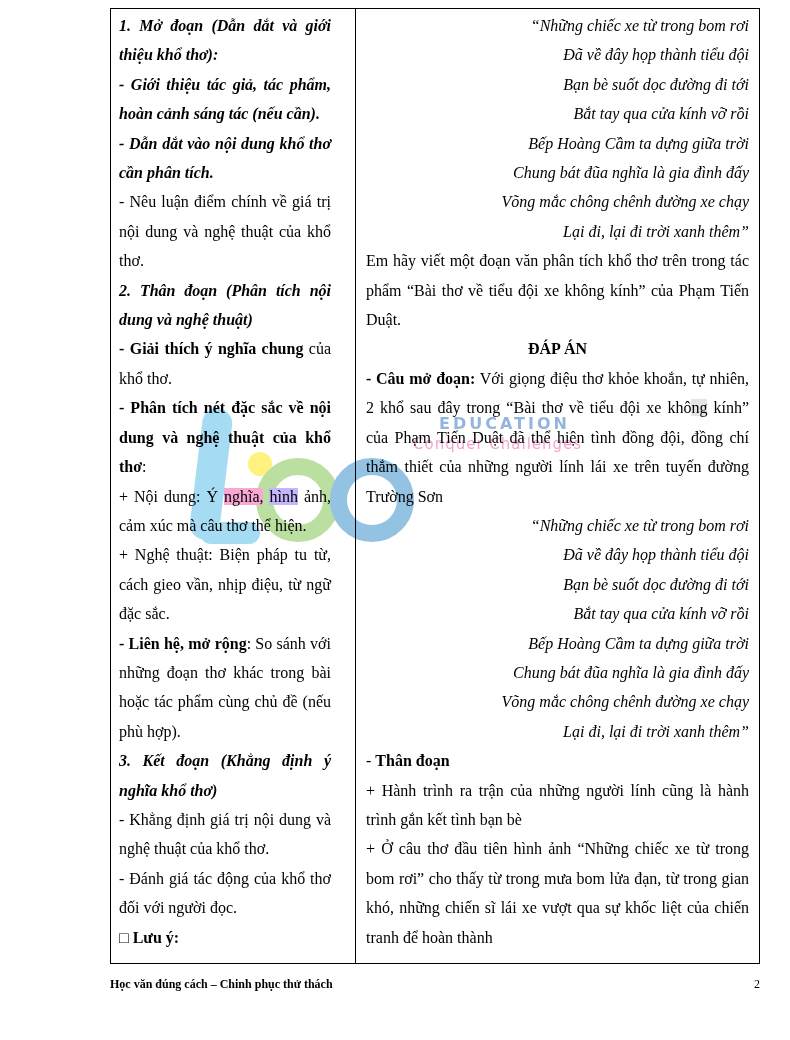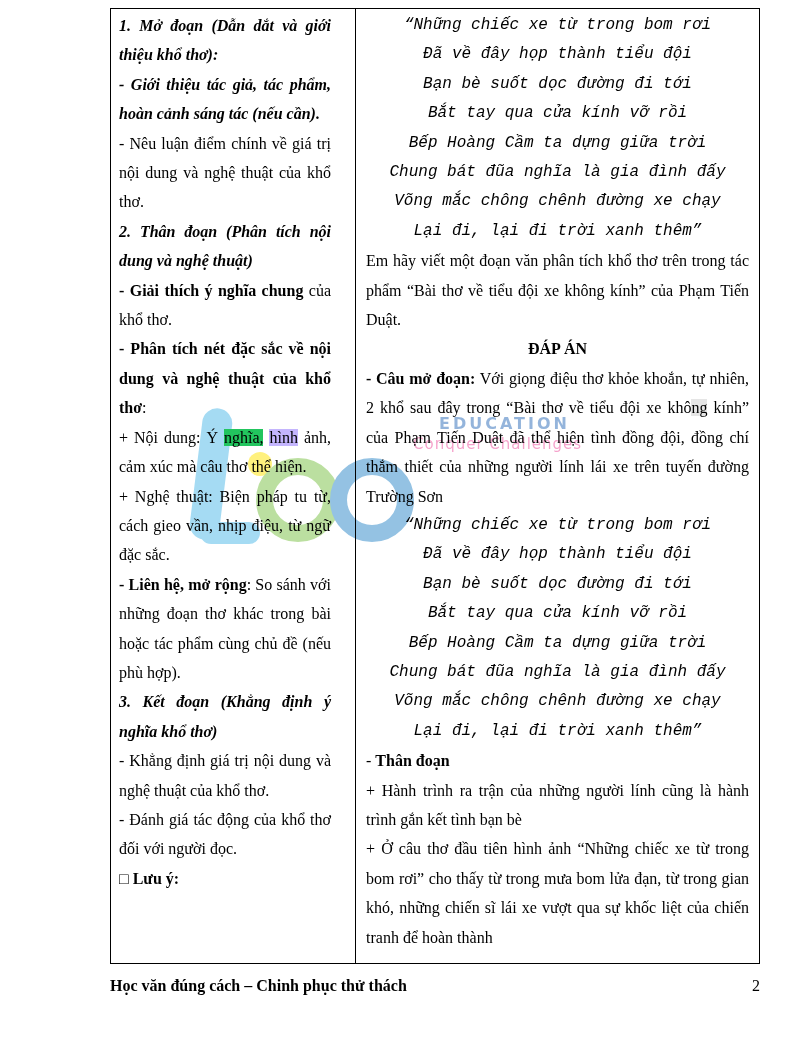--- a/index.html
+++ b/index.html
@@ -31,29 +31,29 @@
   .wm-tag2{ margin-top:2px; font-size:15px; letter-spacing:1px; color:#ec4899; }
   
   .doc-table{
     position:absolute; left:110px; top:8px; width:650px; height:956px;
     border:1px solid #000; display:flex; z-index:1; background:transparent;
   }
   .col{ padding:2px 24px 0 8px; overflow:hidden; }
   .col-left{ width:245px; border-right:1px solid #000; }
   .col-right{ flex:1; padding-left:10px; padding-right:10px; }
   .para{ font-size:16px; line-height:29.4px; text-align:justify; }
-  .para.align-left{ text-align:center;font-family:Liberation Mono, monospace; }
+  .para.align-left{ text-align:right; }
   .para.align-center{ text-align:center; }
   .b{ font-weight:bold; }
   .i{ font-style:italic; }
   
   .footer{
     position:absolute; left:110px; top:977px; width:650px;
     display:flex; justify-content:space-between; align-items:baseline;
-    font-size:16px; z-index:1;
+    font-size:12px; z-index:1;
   }
   .footer-left{ font-weight:bold; }
 </style>
 </head>
 <body>
 
 <div class="watermark">
   <div class="wm-logo">
     <span class="wm-lbar"></span>
     <span class="wm-foot"></span>
@@ -64,25 +64,26 @@
   <div class="wm-text">
     <div class="wm-brand">EDUCATION</div>
     <div class="wm-tag2">Conquer Challenges</div>
   </div>
 </div>
 
 <div class="doc-table">
   <div class="col col-left" id="col-left">
       <div class="para"><span class="b i">1. Mở đoạn (Dẫn dắt và giới thiệu khổ thơ):</span></div>
       <div class="para"><span class="b i">- Giới thiệu tác giả, tác phẩm, hoàn cảnh sáng tác (nếu cần).</span></div>
+      <div class="para"><span class="b i">- Dẫn dắt vào nội dung khổ thơ cần phân tích.</span></div>
       <div class="para"><span>- Nêu luận điểm chính về giá trị nội dung và nghệ thuật của khổ thơ.</span></div>
       <div class="para"><span class="b i">2. Thân đoạn (Phân tích nội dung và nghệ thuật)</span></div>
       <div class="para"><span class="b">- Giải thích ý nghĩa chung</span><span> của khổ thơ.</span></div>
       <div class="para"><span class="b">- Phân tích nét đặc sắc về nội dung và nghệ thuật của khổ thơ</span><span>:</span></div>
-      <div class="para"><span>+ Nội dung: Ý </span><span style="background-color: #22c55e;">nghĩa,</span><span> </span><span style="background-color: #c4b5fd;">hình</span><span> ảnh, cảm xúc mà câu thơ thể hiện.</span></div>
+      <div class="para"><span>+ Nội dung: Ý </span><span style="background-color: #f9a8d4;">nghĩa,</span><span> </span><span style="background-color: #c4b5fd;">hình</span><span> ảnh, cảm xúc mà câu thơ thể hiện.</span></div>
       <div class="para"><span>+ Nghệ thuật: Biện pháp tu từ, cách gieo vần, nhịp điệu, từ ngữ đặc sắc.</span></div>
       <div class="para"><span class="b">- Liên hệ, mở rộng</span><span>: So sánh với những đoạn thơ khác trong bài hoặc tác phẩm cùng chủ đề (nếu phù hợp).</span></div>
       <div class="para"><span class="b i">3. Kết đoạn (Khẳng định ý nghĩa khổ thơ)</span></div>
       <div class="para"><span>- Khẳng định giá trị nội dung và nghệ thuật của khổ thơ.</span></div>
       <div class="para"><span>- Đánh giá tác động của khổ thơ đối với người đọc.</span></div>
       <div class="para"><span>□ </span><span class="b">Lưu ý:</span></div>
     </div>
   <div class="col col-right" id="col-right">
       <div class="para align-left"><span class="i">“Những chiếc xe từ trong bom rơi</span></div>
       <div class="para align-left"><span class="i">Đã về đây họp thành tiểu đội</span></div>

